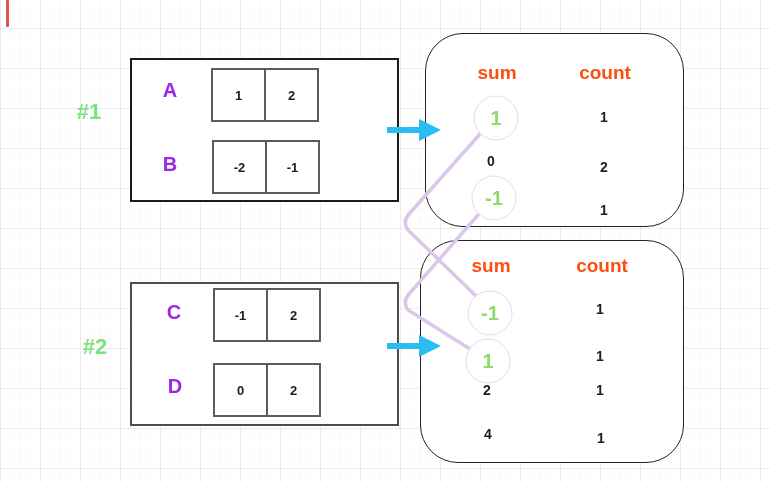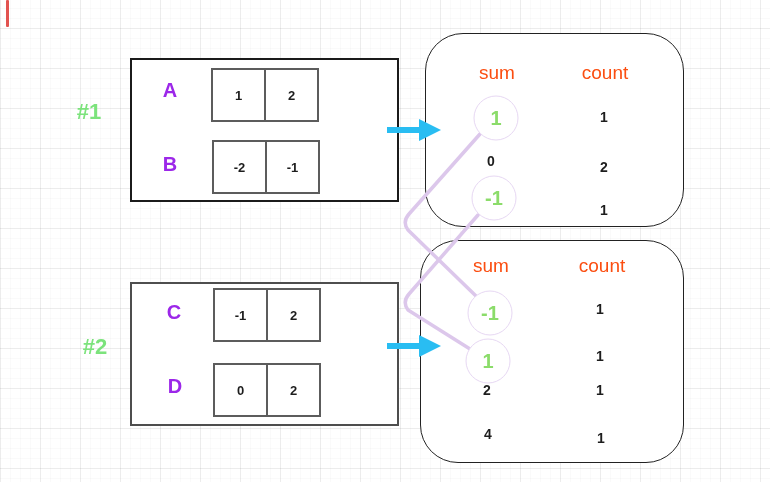--- a/index.html
+++ b/index.html
@@ -34,21 +34,21 @@
     width:51px; height:50px; border:2px solid #5c5c5c; background:#fff;
     display:flex; align-items:center; justify-content:center;
     font-size:13px; font-weight:600; color:#1d1d1d;
   }
   .cell + .cell { margin-left:-2px; }
 
   .result-rect { position:absolute; background:#fff; border:1.5px solid #222; border-radius:38px; }
   .rect1 { left:425px; top:33px;  width:257px; height:192px; }
   .rect2 { left:420px; top:240px; width:262px; height:221px; }
 
-  .hdr { font-size:19px; font-weight:400; color:#fb4e11; }
+  .hdr { font-size:19px; font-weight:700; color:#fb4e11; }
   .num { font-size:14px; font-weight:600; color:#1d1d1d; }
 
   .circle {
     position:absolute; transform:translate(-50%,-50%);
     width:43px; height:43px; border:1.7px solid #e7d8f3; border-radius:50%;
     background:#fff; display:flex; align-items:center; justify-content:center;
     font-size:20px; font-weight:600; color:#8bdc6a;
   }
   svg.overlay { position:absolute; left:0; top:0; pointer-events:none; }
 </style>

